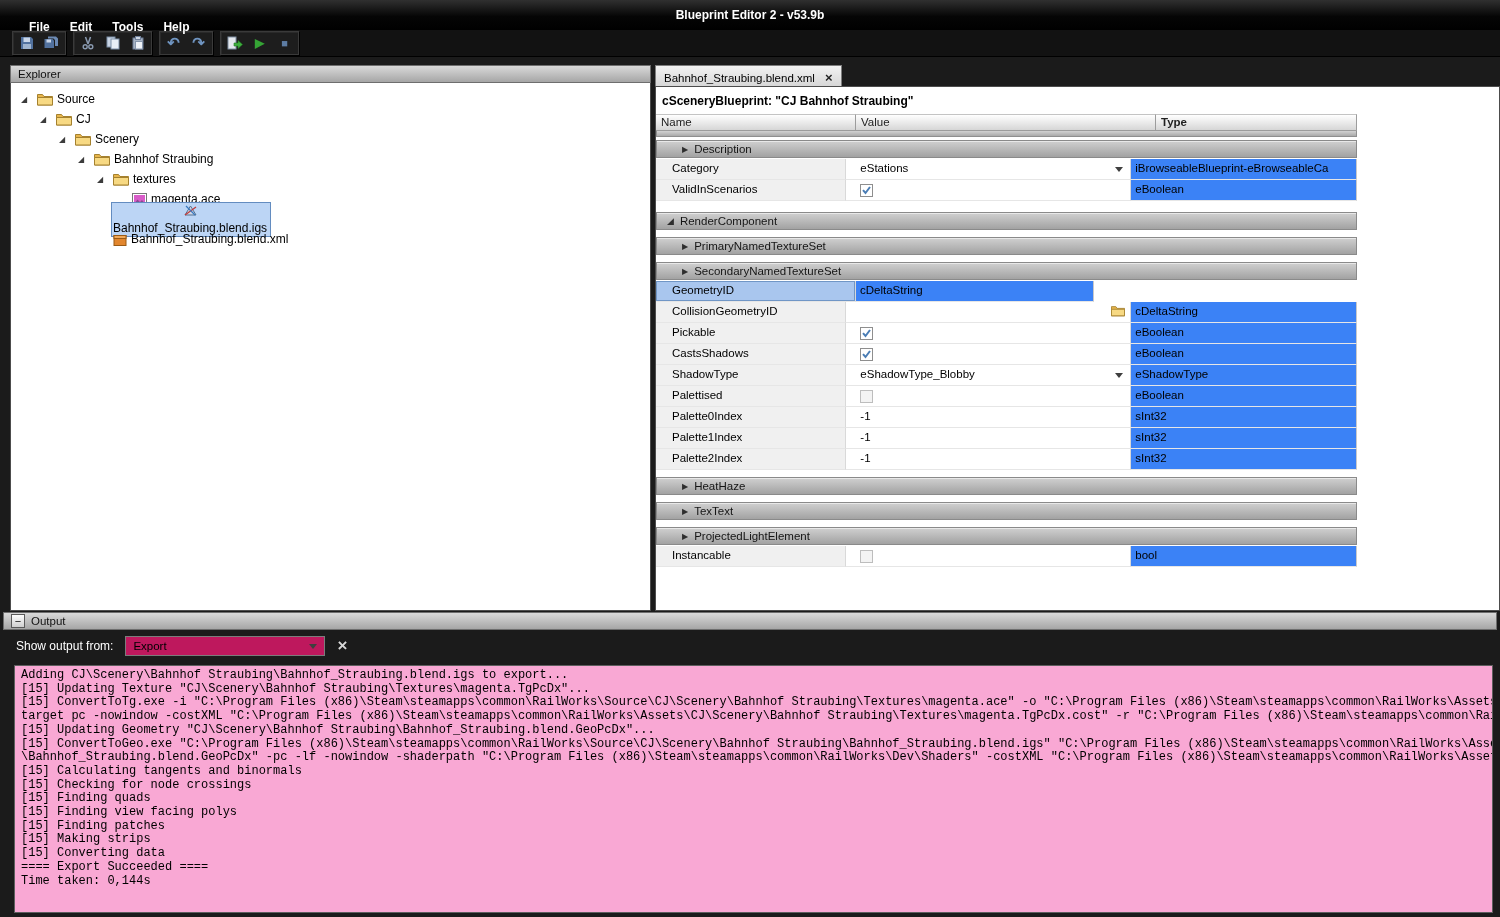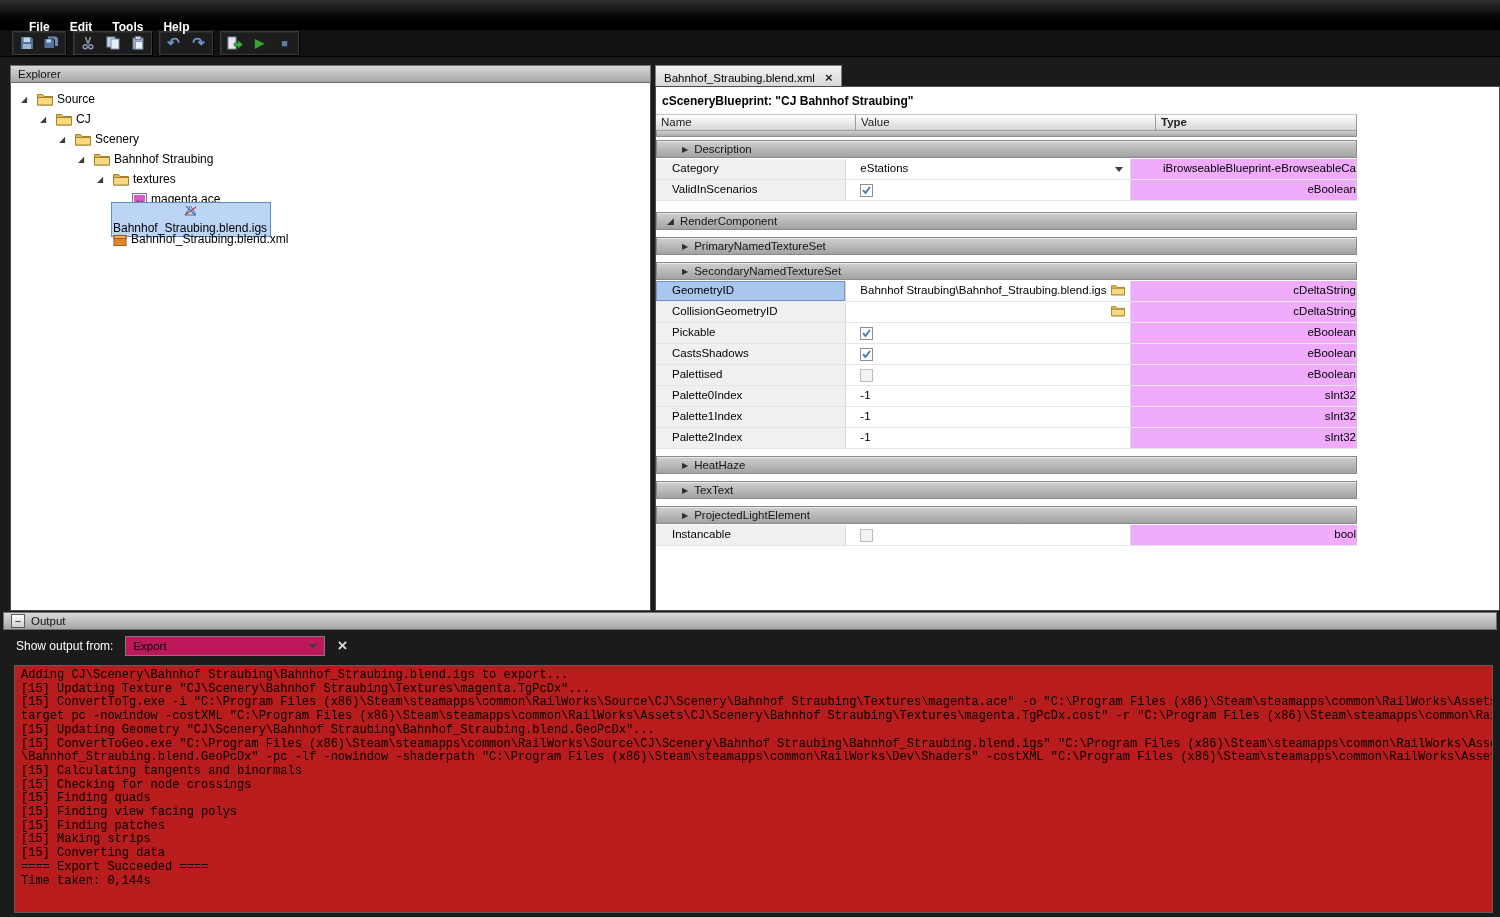--- a/index.html
+++ b/index.html
@@ -64,57 +64,58 @@
   .row-group.first { margin-top:3px; }
   .row-group.big-gap { margin-top:11px; }
   .grp-arrow { font-size:8px; color:#2e2e2e; margin-right:6px; }
   .grp-arrow.exp { font-size:9px; }
 
   .row-prop { display:flex; height:21px; font-size:11.5px; }
   .pc { border-bottom:1px solid #e6e6e6; padding-top:3px; white-space:nowrap; overflow:hidden; }
   .pc.name { width:200px; background:#f0f0f0; border-right:1px solid #d9d9d9; padding-left:16px; color:#000; }
   .pc.name.sel { background:#a9c6ee; box-shadow:inset 0 0 0 1px #7096c6; }
   .pc.value { width:300px; background:#fff; border-right:1px solid #d9d9d9; padding-left:14px; position:relative; }
-  .pc.type { width:238px; background:#f0abfc; border-right:1px solid #c9c9c9; padding-left:4px; color:#000;text-align:right; }
+  .pc.type { width:238px; background:#3b82f6; border-right:1px solid #c9c9c9; padding-left:4px; color:#000; }
 
   .cb { width:13px; height:13px; background:#fff; border:1px solid #8e8e8e; display:inline-flex;
     align-items:center; justify-content:center; margin-top:1px; }
   .cb.off { background:#f3f3f3; border-color:#bdbdbd; }
   .dd-arrow { position:absolute; right:7px; top:8px; width:0; height:0;
     border-left:4px solid transparent; border-right:4px solid transparent; border-top:5px solid #3f3f3f; }
   .browse-ico { position:absolute; right:5px; top:3px; }
   .combo-arrow { width:0; height:0; border-left:4px solid transparent; border-right:4px solid transparent;
     border-top:5px solid #3f3f3f; }
 
   
   .output { position:absolute; left:0; top:612px; width:1500px; height:305px; background:#1b1b1b; }
   .output-header { margin:0 3px; }
   .collapse-btn { width:14px; height:14px; border:1px solid #5a5a5a; background:linear-gradient(#fdfdfd,#cfcfcf);
     font-size:11px; line-height:12px; text-align:center; color:#111; }
   .output-filter { height:32px; display:flex; align-items:center; color:#fff; font-size:12px;
     padding-left:16px; gap:12px; }
   .filter-combo { width:200px; height:20px; background:#be185d; border:1px solid #7c7c7c;
     display:flex; align-items:center; justify-content:space-between; padding:0 7px; color:#000; font-size:11.5px; }
   .clear-btn { color:#d8d8d8; font-size:17px; font-weight:bold; line-height:16px; }
-  .console { position:absolute; left:14px; right:7px; top:53px; bottom:4px; background:#b91c1c;
+  .console { position:absolute; left:14px; right:7px; top:53px; bottom:4px; background:#f9a8d4;
     border:1px solid #5e5e5e; font-family:"Liberation Mono","DejaVu Sans Mono",monospace;
     font-size:12px; line-height:13.7px; color:#000; padding:3px 6px; overflow:hidden; white-space:pre; }
 </style>
 </head>
 <body>
 
 <div class="window">
 
   <div class="titlebar">
     <div class="menubar">
         <div class="menu-item">File</div>
         <div class="menu-item">Edit</div>
         <div class="menu-item">Tools</div>
         <div class="menu-item">Help</div>
       </div>
+    <div class="window-title">Blueprint Editor 2 - v53.9b</div>
   </div>
 
   <div class="toolbar">
       <div class="tb-group">
         <div class="tb-btn">
           <span class="ico">
             <svg width="14" height="14" viewBox="0 0 14 14">
               <path d="M1 1h10l2 2v10H1z" fill="#51719e"></path>
               <rect x="3.5" y="1.5" width="6.5" height="4.5" fill="#c9d6e8"></rect>
               <rect x="3" y="8" width="8" height="5" fill="#9fb4cf"></rect>
@@ -341,24 +342,20 @@
             <div class="row-group">
               <span class="grp-arrow" style="margin-left: 25px;">▶</span>
               <span class="grp-label">PrimaryNamedTextureSet</span>
             </div>
             <div class="row-group">
               <span class="grp-arrow" style="margin-left: 25px;">▶</span>
               <span class="grp-label">SecondaryNamedTextureSet</span>
             </div>
             <div class="row-prop">
               <div class="pc name sel">GeometryID</div>
-              <div class="pc value"><span class="val-text">Bahnhof Straubing\Bahnhof_Straubing.blend.igs</span><span class="browse-ico"><svg width="14" height="12" viewBox="0 0 16 13">
-                    <path d="M0.5 1.5h5l1.5 2h8.5v8.5h-15z" fill="#e8b64c" stroke="#a5812e"></path>
-                    <path d="M0.5 4.5h15v7.5h-15z" fill="#f7d983" stroke="#a5812e"></path>
-                  </svg></span></div>
               <div class="pc type">cDeltaString</div>
             </div>
             <div class="row-prop">
               <div class="pc name">CollisionGeometryID</div>
               <div class="pc value"><span class="val-text"></span><span class="browse-ico"><svg width="14" height="12" viewBox="0 0 16 13">
                     <path d="M0.5 1.5h5l1.5 2h8.5v8.5h-15z" fill="#e8b64c" stroke="#a5812e"></path>
                     <path d="M0.5 4.5h15v7.5h-15z" fill="#f7d983" stroke="#a5812e"></path>
                   </svg></span></div>
               <div class="pc type">cDeltaString</div>
             </div>
@@ -374,20 +371,25 @@
             <div class="row-prop">
               <div class="pc name">CastsShadows</div>
               <div class="pc value"><span class="cb">
                   <svg width="9" height="9" viewBox="0 0 9 9">
                     <path d="M1 4.2L3.5 7 8 1" stroke="#4a7db5" stroke-width="2" fill="none"></path>
                   </svg>
                 </span></div>
               <div class="pc type">eBoolean</div>
             </div>
             <div class="row-prop">
+              <div class="pc name">ShadowType</div>
+              <div class="pc value"><span class="val-text">eShadowType_Blobby</span><span class="dd-arrow"></span></div>
+              <div class="pc type">eShadowType</div>
+            </div>
+            <div class="row-prop">
               <div class="pc name">Palettised</div>
               <div class="pc value"><span class="cb off"></span></div>
               <div class="pc type">eBoolean</div>
             </div>
             <div class="row-prop">
               <div class="pc name">Palette0Index</div>
               <div class="pc value"><span class="val-text">-1</span></div>
               <div class="pc type">sInt32</div>
             </div>
             <div class="row-prop">

